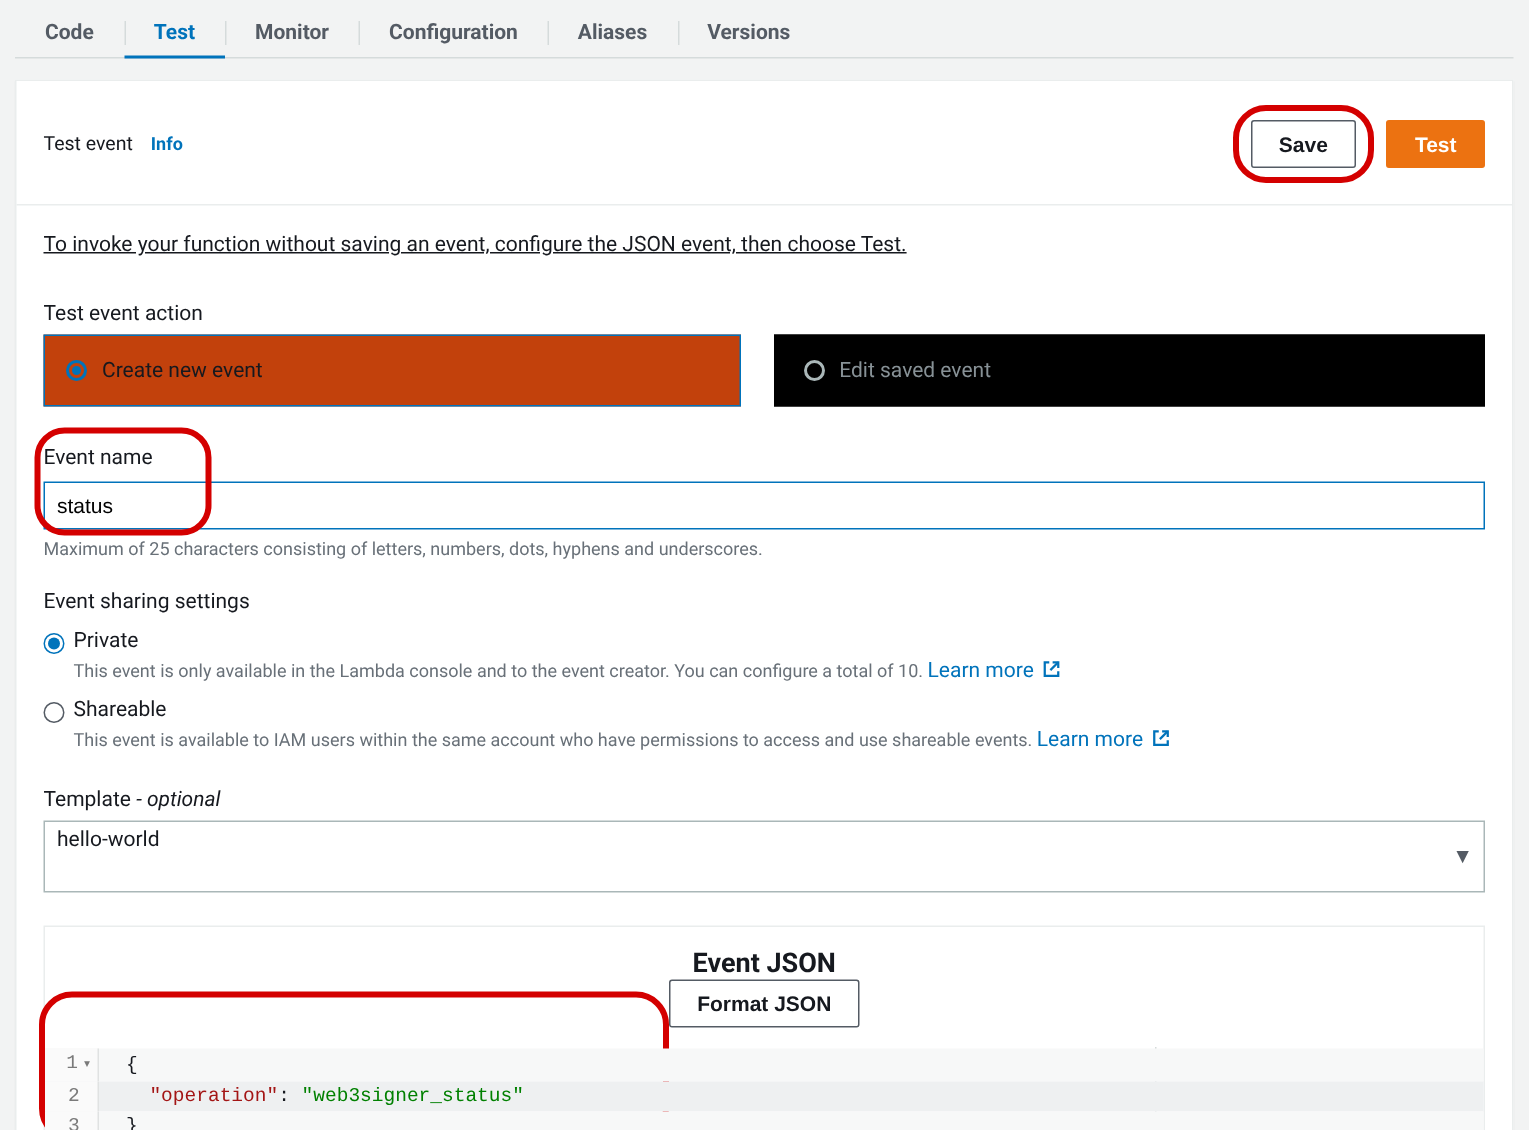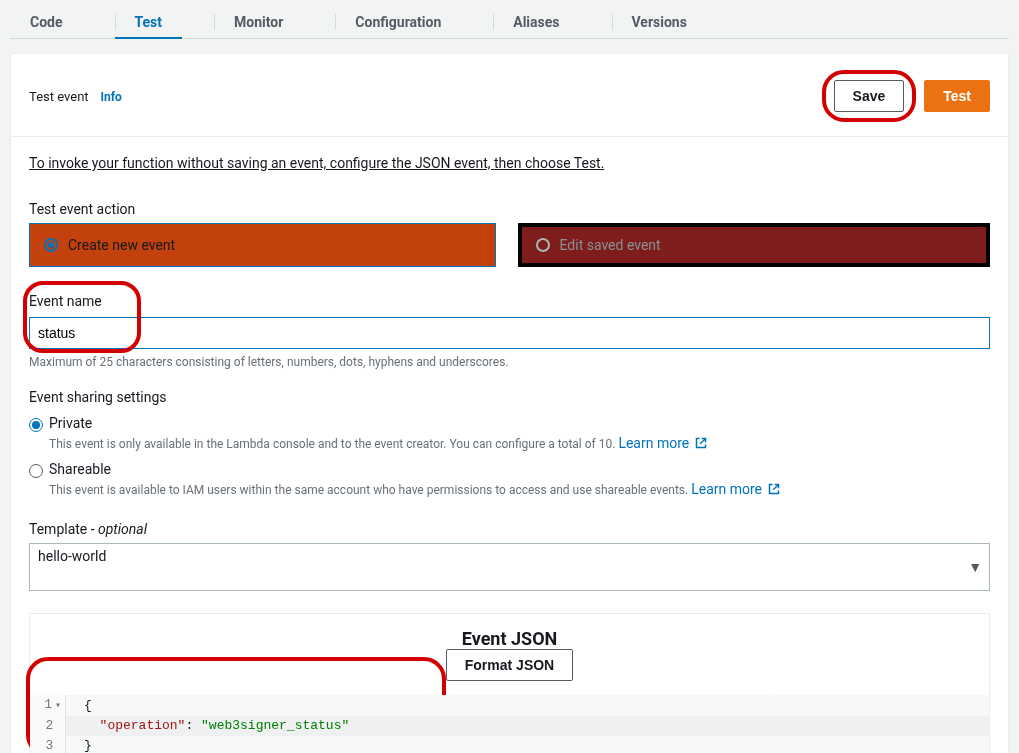--- a/index.html
+++ b/index.html
@@ -9,21 +9,20 @@
     color: #16191f;
     font-size: 14px;
     padding: 0 10px 20px 10px;
   }
   
   .tab-row {
     display: flex;
     border-bottom: 1px solid #d5dbdb;
     margin: 0 0 14px 0;
     padding-top: 6px;
-    gap: 32px;
   }
   .tab {
     padding: 8px 20px;
     font-weight: 700;
     color: #545b64;
     cursor: pointer;
     position: relative;
   }
   .tab + .tab::before {
     content: "";
@@ -119,23 +118,23 @@
     gap: 10px;
     padding: 10px 14px;
     border: 1px solid #aab7b8;
     cursor: pointer;
   }
   .seg-opt.selected {
     background: #c2410c;
     border: 1px solid #0073bb;
   }
   .seg-opt.disabled {
-    background: #7f1d1d;
+    background: #000000;
     color: #879196;
-    border: 4px solid #000000;
+    border: 6px solid #000000;
     cursor: default;
   }
   .seg-radio {
     width: 14px; height: 14px; border-radius: 50%;
     border: 2px solid #0073bb;
     display: inline-flex; align-items: center; justify-content: center;
     flex: 0 0 auto;
   }
   .seg-radio.on::after {
     content: ""; width: 6px; height: 6px; background: #0073bb; border-radius: 50%;

